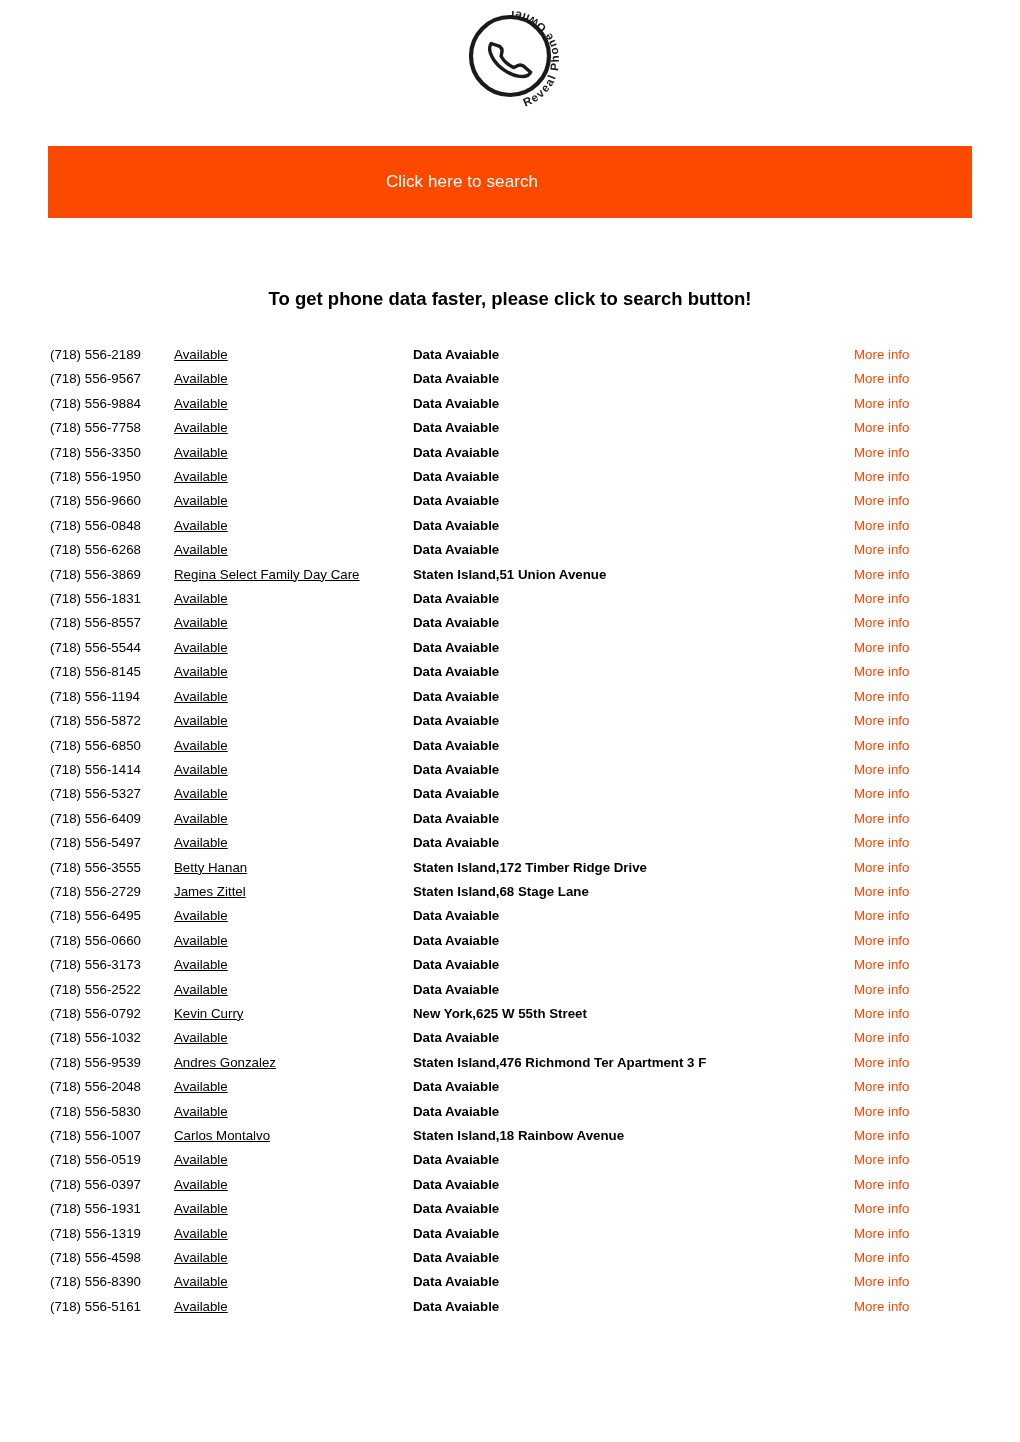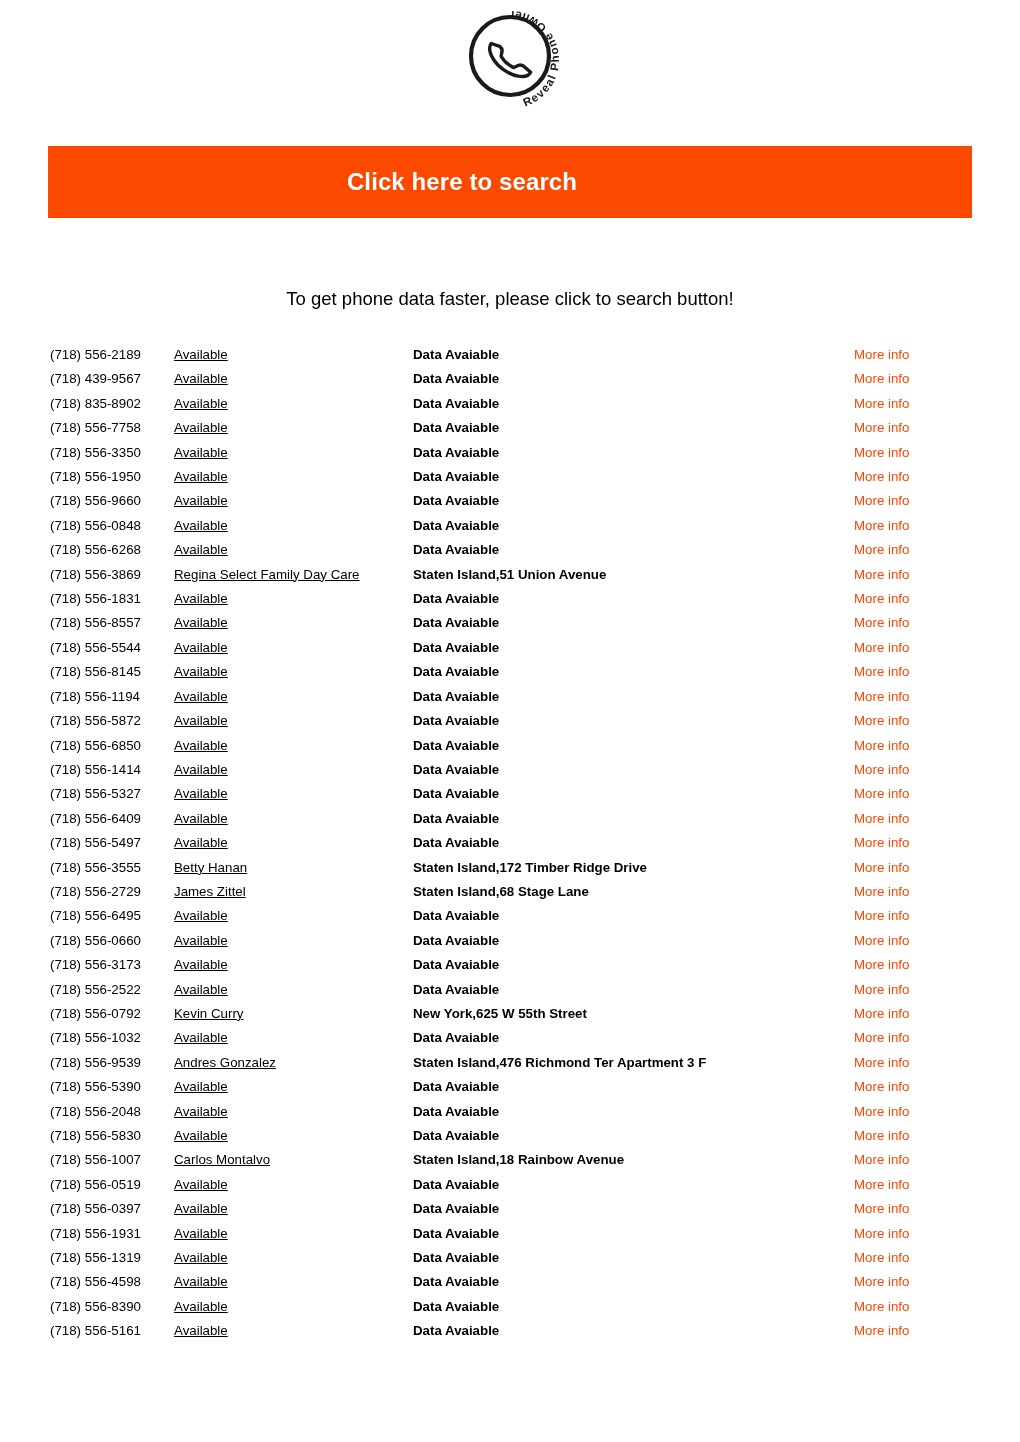--- a/index.html
+++ b/index.html
@@ -44,37 +44,37 @@
     background: #fb4900;
     border: none;
     cursor: pointer;
     padding: 0;
     display: flex;
     align-items: center;
     justify-content: center;
   }
   .search-banner-label {
     color: #ffffff;
-    font-size: 24px;
-    font-weight: bold;
+    font-size: 17px;
+    font-weight: normal;
     font-family: "Liberation Sans", sans-serif;
     letter-spacing: .1px;
     position: relative;
     left: -48px;
   }
 
   
   .headline {
     position: absolute;
     left: 0;
     top: 288px;
     width: 1020px;
     text-align: center;
     font-size: 18.5px;
-    font-weight: normal;
+    font-weight: bold;
     line-height: 22px;
     font-family: "Liberation Sans", sans-serif;
   }
 
   
   .results {
     position: absolute;
     left: 0;
     top: 343px;
     width: 1020px;
@@ -140,27 +140,27 @@
 
 <table class="results">
   <tbody>
       <tr>
         <td class="col-phone"><span>(718) 556-2189</span></td>
         <td class="col-name"><span>Available</span></td>
         <td class="col-address"><span>Data Avaiable</span></td>
         <td class="col-link"><a class="more-info" href="#">More info</a></td>
       </tr>
       <tr>
-        <td class="col-phone"><span>(718) 439-9567</span></td>
-        <td class="col-name"><span>Available</span></td>
-        <td class="col-address"><span>Data Avaiable</span></td>
-        <td class="col-link"><a class="more-info" href="#">More info</a></td>
-      </tr>
-      <tr>
-        <td class="col-phone"><span>(718) 835-8902</span></td>
+        <td class="col-phone"><span>(718) 556-9567</span></td>
+        <td class="col-name"><span>Available</span></td>
+        <td class="col-address"><span>Data Avaiable</span></td>
+        <td class="col-link"><a class="more-info" href="#">More info</a></td>
+      </tr>
+      <tr>
+        <td class="col-phone"><span>(718) 556-9884</span></td>
         <td class="col-name"><span>Available</span></td>
         <td class="col-address"><span>Data Avaiable</span></td>
         <td class="col-link"><a class="more-info" href="#">More info</a></td>
       </tr>
       <tr>
         <td class="col-phone"><span>(718) 556-7758</span></td>
         <td class="col-name"><span>Available</span></td>
         <td class="col-address"><span>Data Avaiable</span></td>
         <td class="col-link"><a class="more-info" href="#">More info</a></td>
       </tr>
@@ -314,26 +314,20 @@
         <td class="col-address"><span>Data Avaiable</span></td>
         <td class="col-link"><a class="more-info" href="#">More info</a></td>
       </tr>
       <tr>
         <td class="col-phone"><span>(718) 556-9539</span></td>
         <td class="col-name"><span>Andres Gonzalez</span></td>
         <td class="col-address"><span>Staten Island,476 Richmond Ter Apartment 3 F</span></td>
         <td class="col-link"><a class="more-info" href="#">More info</a></td>
       </tr>
       <tr>
-        <td class="col-phone"><span>(718) 556-5390</span></td>
-        <td class="col-name"><span>Available</span></td>
-        <td class="col-address"><span>Data Avaiable</span></td>
-        <td class="col-link"><a class="more-info" href="#">More info</a></td>
-      </tr>
-      <tr>
         <td class="col-phone"><span>(718) 556-2048</span></td>
         <td class="col-name"><span>Available</span></td>
         <td class="col-address"><span>Data Avaiable</span></td>
         <td class="col-link"><a class="more-info" href="#">More info</a></td>
       </tr>
       <tr>
         <td class="col-phone"><span>(718) 556-5830</span></td>
         <td class="col-name"><span>Available</span></td>
         <td class="col-address"><span>Data Avaiable</span></td>
         <td class="col-link"><a class="more-info" href="#">More info</a></td>

